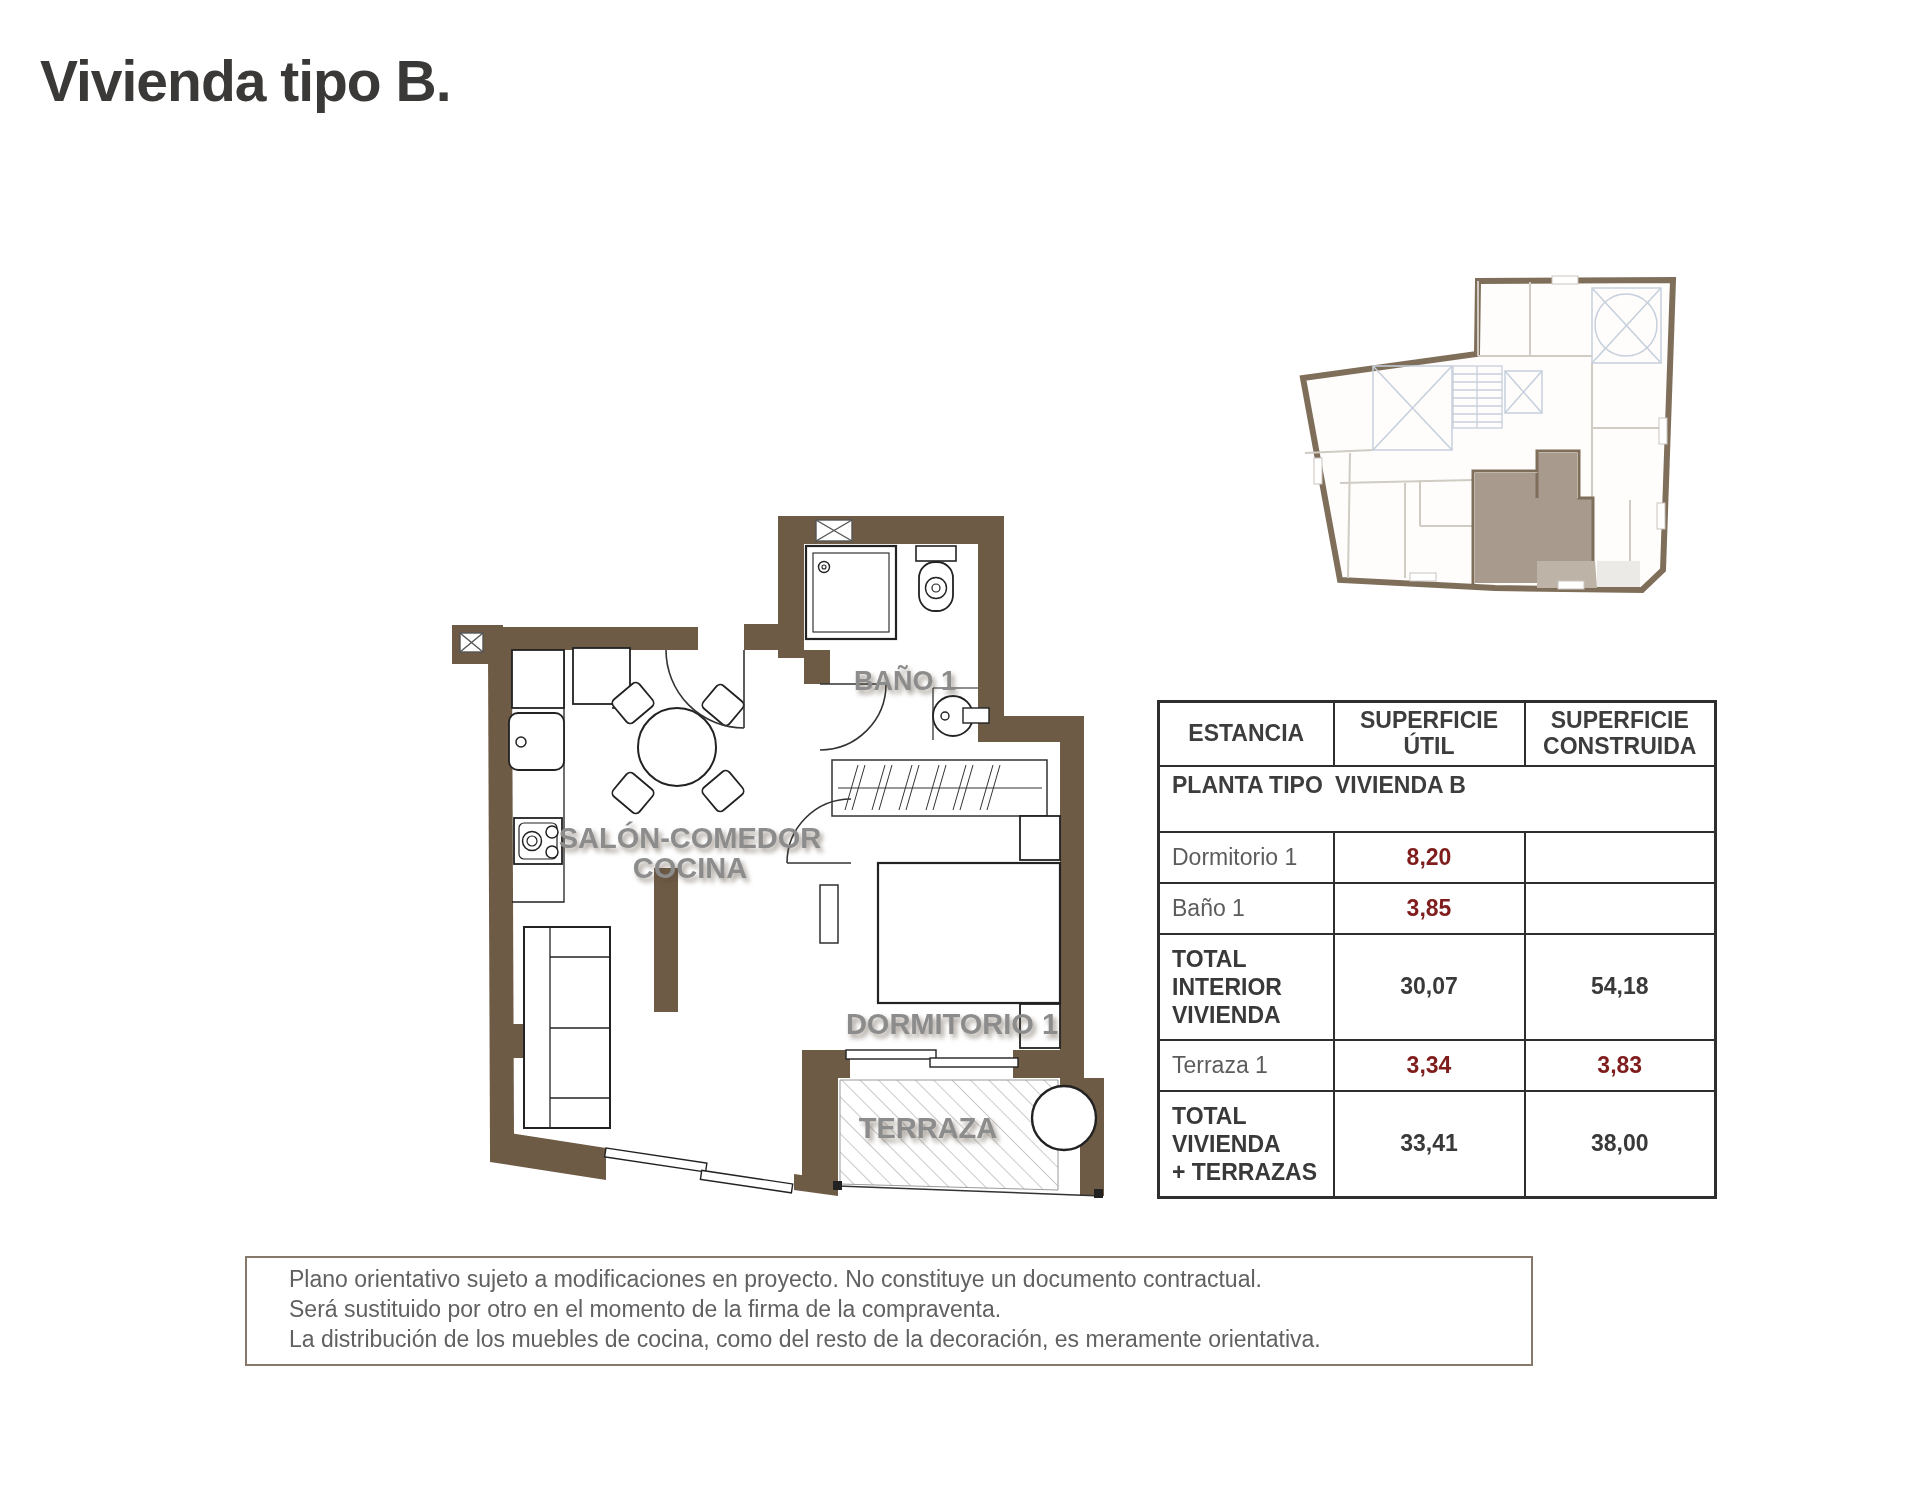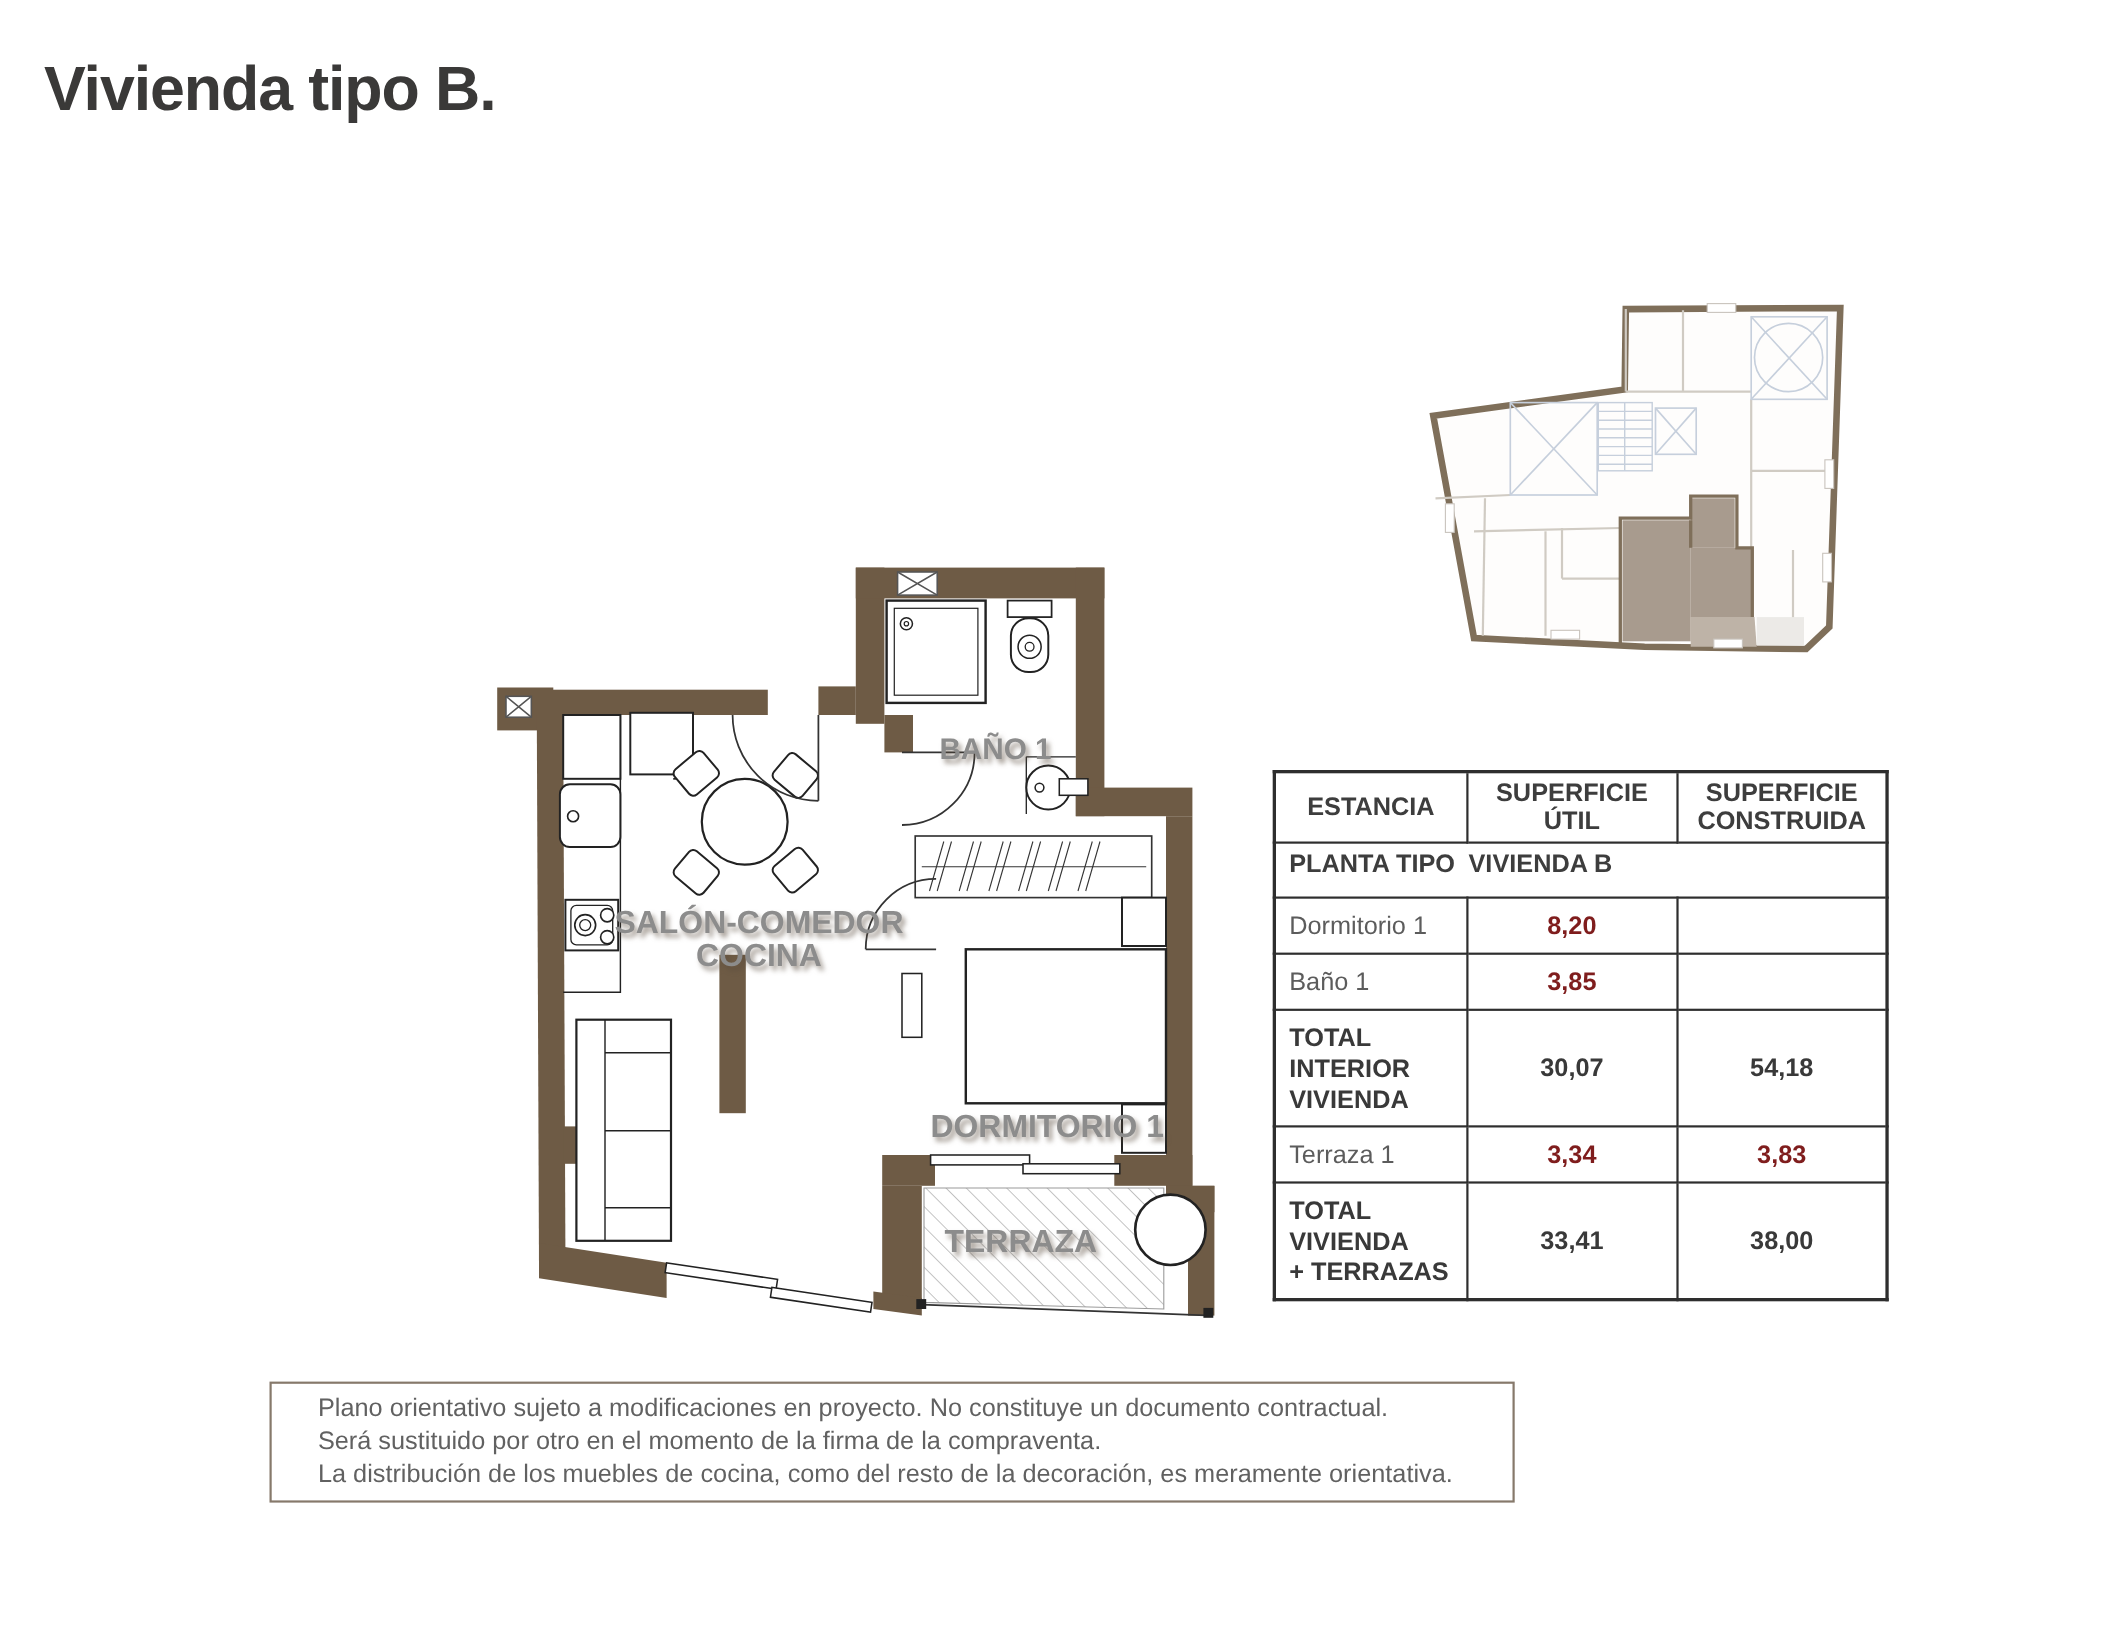--- a/index.html
+++ b/index.html
@@ -25,33 +25,33 @@
     border-collapse:collapse;table-layout:fixed;border:3px solid #2e2e2e;
   }
   .area-table th,.area-table td{border:2px solid #2e2e2e;vertical-align:middle;}
   .area-table th{
     font-size:23px;font-weight:bold;color:#3d3d3d;text-align:center;
     padding:5px 2px;line-height:1.12;white-space:pre-line;height:62px;box-sizing:border-box;margin-left:24px;
   }
   .planta-row td{padding:0;}
   .planta-flex{
     display:flex;align-items:flex-start;font-weight:bold;font-size:23px;color:#3d3d3d;
-    padding:5px 0 16px 12px;
+    padding:5px 0 32px 12px;
   }
   .planta-flex .pl-label{width:163px;flex:0 0 163px;}
   .c-name{
     padding:10px 6px 10px 12px;font-size:23px;color:#5c5c5c;
     white-space:pre-line;line-height:1.22;text-align:left;
   }
   .c-num{text-align:center;font-size:23px;color:#7f1d1d;font-weight:bold;}
   .trow.bold .c-name,.trow.bold .c-num{font-weight:bold;color:#393939;}
   .trow td{height:51px;box-sizing:border-box;}
   
   .disclaimer-box{
-    position:absolute;left:245px;top:1256px;width:1132px;box-sizing:border-box;
+    position:absolute;left:245px;top:1256px;width:1288px;box-sizing:border-box;
     border:2px solid #86796b;padding:7px 12px 9px 42px;background:#fff;
   }
   .disclaimer-box div{font-size:23px;color:#616161;line-height:1.3;}
 </style>
 </head>
 <body>
 
 <div class="page-title">Vivienda tipo B.</div>
 
 <svg class="plan-svg" viewBox="440 500 690 712" xmlns="http://www.w3.org/2000/svg">

